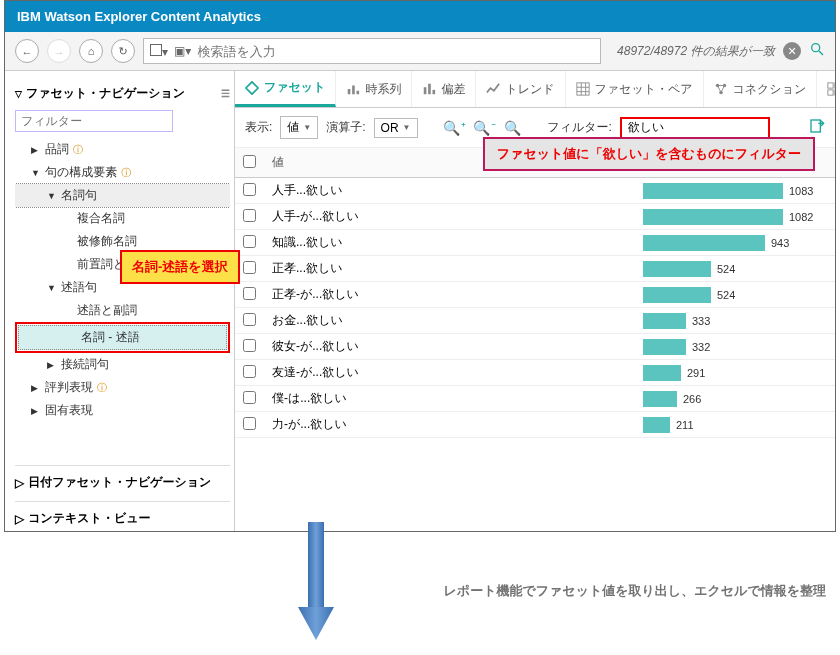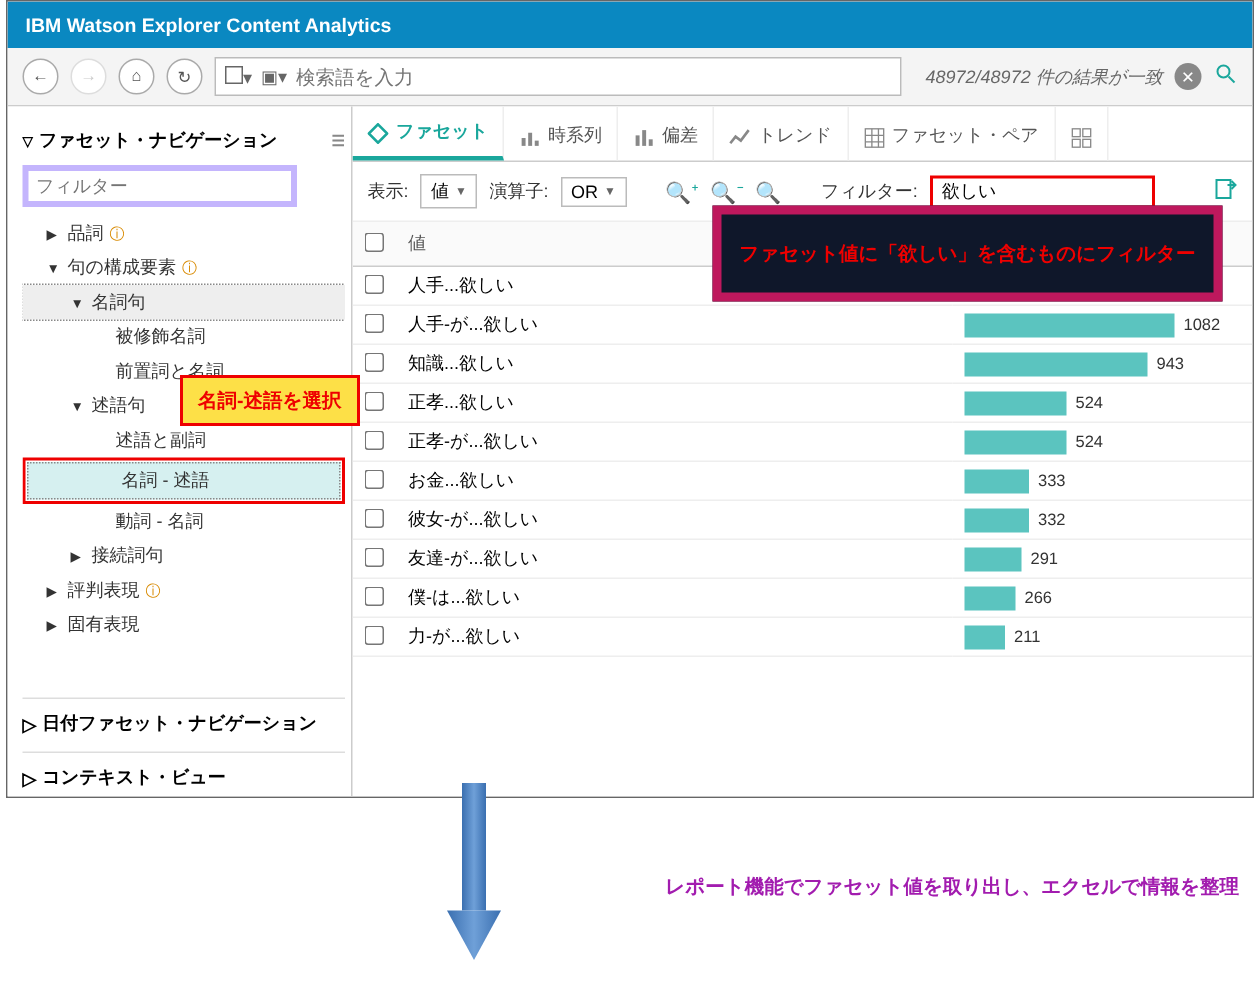--- a/index.html
+++ b/index.html
@@ -12,63 +12,63 @@
   .searchbox { flex: 1; display: flex; align-items: center; border: 1px solid #bbb; background: #fff; height: 26px; padding: 0 6px; gap: 6px; }
   .searchbox input { border: none; outline: none; flex: 1; font-size: 13px; color: #999; }
   .searchbox .sicon { font-size: 12px; color: #666; }
   .resultcount { font-size: 12px; color: #666; font-style: italic; margin-left: 8px; white-space: nowrap; }
   .closebtn { width: 18px; height: 18px; border-radius: 50%; background: #888; color: #fff; display: inline-flex; align-items: center; justify-content: center; font-size: 11px; cursor: pointer; }
   .magbtn svg { width: 16px; height: 16px; }
   .body { display: flex; height: 460px; background: #fff; }
   .sidebar { width: 230px; border-right: 1px solid #ccc; display: flex; flex-direction: column; padding: 10px 4px 0 10px; }
   .sidehead { font-size: 12px; font-weight: bold; padding: 4px 0; display: flex; align-items: center; gap: 4px; }
   .sidehead .caret { font-size: 9px; }
-  .filterinput { width: 183px; border: 4px solid #c4b5fd; padding: 3px 5px; font-size: 12px; color: #888; margin: 4px 0 6px; }
+  .filterinput { width: 158px; border: 1px solid #c4b5fd; padding: 3px 5px; font-size: 12px; color: #888; margin: 4px 0 6px; }
   .tree { font-size: 12px; color: #333; overflow-y: auto; flex: 1; position: relative; }
   .tree .item { padding: 3px 2px; display: flex; align-items: center; gap: 4px; cursor: pointer; }
   .tree .item .tcaret { width: 10px; font-size: 9px; color: #333; display: inline-block; }
   .tree .item.l1 { padding-left: 16px; }
   .tree .item.l2 { padding-left: 32px; }
   .tree .item.l3 { padding-left: 48px; }
   .tree .item.sel { background: #d6f0f0; border: 1px dotted #888; }
   .tree .item.hi { background: #eee; outline: 1px dotted #888; }
   .tree .redbox { border: 2px solid #e00; padding: 1px; }
   .helpq { font-size: 10px; color: #d88a00; }
   .sidehead2 { font-size: 12px; font-weight: bold; padding: 8px 0 4px; border-top: 1px solid #ddd; margin-top: 6px; display:flex; gap:4px; align-items:center;}
   .annot1 { position: absolute; left: 120px; top: 250px; background: #fde047; border: 2px solid #e00; color: #e00; font-size: 13px; padding: 6px 10px; z-index: 5; font-weight: bold;}
   .main { flex: 1; display: flex; flex-direction: column; overflow: hidden; position: relative; }
   .tabs { display: flex; border-bottom: 1px solid #ccc; font-size: 12px; }
-  .tab { padding: 8px 10px; display: flex; align-items: flex-end; gap: 5px; cursor: pointer; color: #555; border-right: 1px solid #eee; white-space: nowrap; }
+  .tab { padding: 8px 10px; display: flex; align-items: center; gap: 5px; cursor: pointer; color: #555; border-right: 1px solid #eee; white-space: nowrap; }
   .tab.active { border-bottom: 3px solid #1aa79c; color: #1aa79c; font-weight: bold; }
   .tab .ticon { width: 14px; height: 14px; display: inline-block; }
   .filterbar { display: flex; align-items: center; gap: 8px; padding: 8px 10px; font-size: 12px; border-bottom: 1px solid #eee; }
   .filterbar .lbl { color: #333; }
   .fdrop { border: 1px solid #bbb; padding: 2px 6px; display: inline-flex; align-items: center; gap: 4px; background: #fff; cursor: pointer; }
   .fdrop .dd { font-size: 8px; color: #666; }
   .zoomicon { color: #1aa79c; font-size: 14px; cursor: pointer; }
   .zoomicon.dis { color: #ccc; }
   .filterfield { border: 2px solid #e00; padding: 2px 6px; width: 150px; height: 22px; display: inline-flex; align-items: center; background: #fff; }
   .filterfield input { border: none; outline: none; font-size: 12px; width: 100%; }
   .exporticon { color: #1aa79c; cursor: pointer; }
-  .annot2 { position: absolute; right: 20px; top: 66px; background: #0f172a; border: 6px solid #be185d; color: #e00; font-size: 13px; padding: 17px 12px; z-index: 4; font-weight: bold;}
+  .annot2 { position: absolute; right: 20px; top: 66px; background: #e5e5e5; border: 2px solid #be185d; color: #e00; font-size: 13px; padding: 6px 12px; z-index: 4; font-weight: bold;}
   .tablewrap { flex: 1; overflow-y: auto; }
   .datatable { width: 100%; border-collapse: collapse; font-size: 12px; }
   .datatable th { text-align: left; padding: 6px 8px; border-bottom: 1px solid #ccc; color: #555; font-weight: normal; background: #fafafa;}
   .datatable td { padding: 4px 8px; border-bottom: 1px solid #eee; }
   .datatable td.ckcell { width: 24px; }
   .datatable td.valcell { }
   .datatable td.barcell { width: 200px; }
   .barwrap { display: flex; align-items: center; gap: 6px; }
   .bar { height: 16px; background: #5bc4bf; }
   .barval { font-size: 11px; color: #333; }
   input[type=checkbox] { cursor: pointer; }
   .below { width: 832px; margin: 0 auto; position: relative; height: 120px; }
   .arrow { position: absolute; left: 290px; top: -10px; }
   .arrow svg { width: 44px; height: 120px; }
-  .belowtext { position: absolute; right: 10px; top: 50px; color: #a21caf; font-size: 13px; font-weight: bold; }
+  .belowtext { position: absolute; right: 10px; top: 50px; color: #737373; font-size: 13px; font-weight: bold; }
   .sqicon { width:12px; height:12px; border:1px solid #666; display:inline-block; }
 </style>
 </head>
 <body>
 
 <div class="app">
 
   <div class="titlebar">
     <span>IBM Watson Explorer Content Analytics</span>
   </div>
@@ -112,44 +112,44 @@
             <span class="tcaret">▼</span>
             <span>句の構成要素</span>
             <span class="helpq"> ⓘ</span>
           </div>
           <div class="item l2 hi">
             <span class="tcaret">▼</span>
             <span>名詞句</span>
           </div>
           <div class="item l3">
             <span class="tcaret"></span>
+            <span>複合名詞</span>
+          </div>
+          <div class="item l3">
+            <span class="tcaret"></span>
             <span>被修飾名詞</span>
           </div>
           <div class="item l3">
             <span class="tcaret"></span>
             <span>前置詞と名詞</span>
           </div>
           <div class="item l2">
             <span class="tcaret">▼</span>
             <span>述語句</span>
           </div>
           <div class="item l3">
             <span class="tcaret"></span>
             <span>述語と副詞</span>
           </div>
           <div class="redbox">
             <div class="item l3 sel">
               <span class="tcaret"></span>
               <span>名詞 - 述語</span>
             </div>
           </div>
-          <div class="item l3">
-            <span class="tcaret"></span>
-            <span>動詞 - 名詞</span>
-          </div>
           <div class="item l2">
             <span class="tcaret">▶</span>
             <span>接続詞句</span>
           </div>
           <div class="item l1">
             <span class="tcaret">▶</span>
             <span>評判表現</span>
             <span class="helpq"> ⓘ</span>
           </div>
           <div class="item l1">
@@ -199,20 +199,31 @@
           </div>
           <div class="tab">
             <span class="ticon"><svg viewBox="0 0 16 16">
                 <rect x="1" y="1" width="14" height="14" fill="none" stroke="#888"></rect>
                 <line x1="1" y1="6" x2="15" y2="6" stroke="#888"></line>
                 <line x1="1" y1="11" x2="15" y2="11" stroke="#888"></line>
                 <line x1="6" y1="1" x2="6" y2="15" stroke="#888"></line>
                 <line x1="11" y1="1" x2="11" y2="15" stroke="#888"></line>
               </svg></span>
             <span>ファセット・ペア</span>
+          </div>
+          <div class="tab">
+            <span class="ticon"><svg viewBox="0 0 16 16">
+                <circle cx="4" cy="4" r="2" fill="#888"></circle>
+                <circle cx="12" cy="4" r="2" fill="#888"></circle>
+                <circle cx="8" cy="12" r="2" fill="#888"></circle>
+                <line x1="4" y1="4" x2="12" y2="4" stroke="#888"></line>
+                <line x1="4" y1="4" x2="8" y2="12" stroke="#888"></line>
+                <line x1="12" y1="4" x2="8" y2="12" stroke="#888"></line>
+              </svg></span>
+            <span>コネクション</span>
           </div>
           <div class="tab">
             <span class="ticon"><svg viewBox="0 0 16 16">
                 <rect x="1" y="1" width="6" height="6" fill="none" stroke="#888"></rect>
                 <rect x="9" y="1" width="6" height="6" fill="none" stroke="#888"></rect>
                 <rect x="1" y="9" width="6" height="6" fill="none" stroke="#888"></rect>
                 <rect x="9" y="9" width="6" height="6" fill="none" stroke="#888"></rect>
               </svg></span>
           </div>
         </div>

